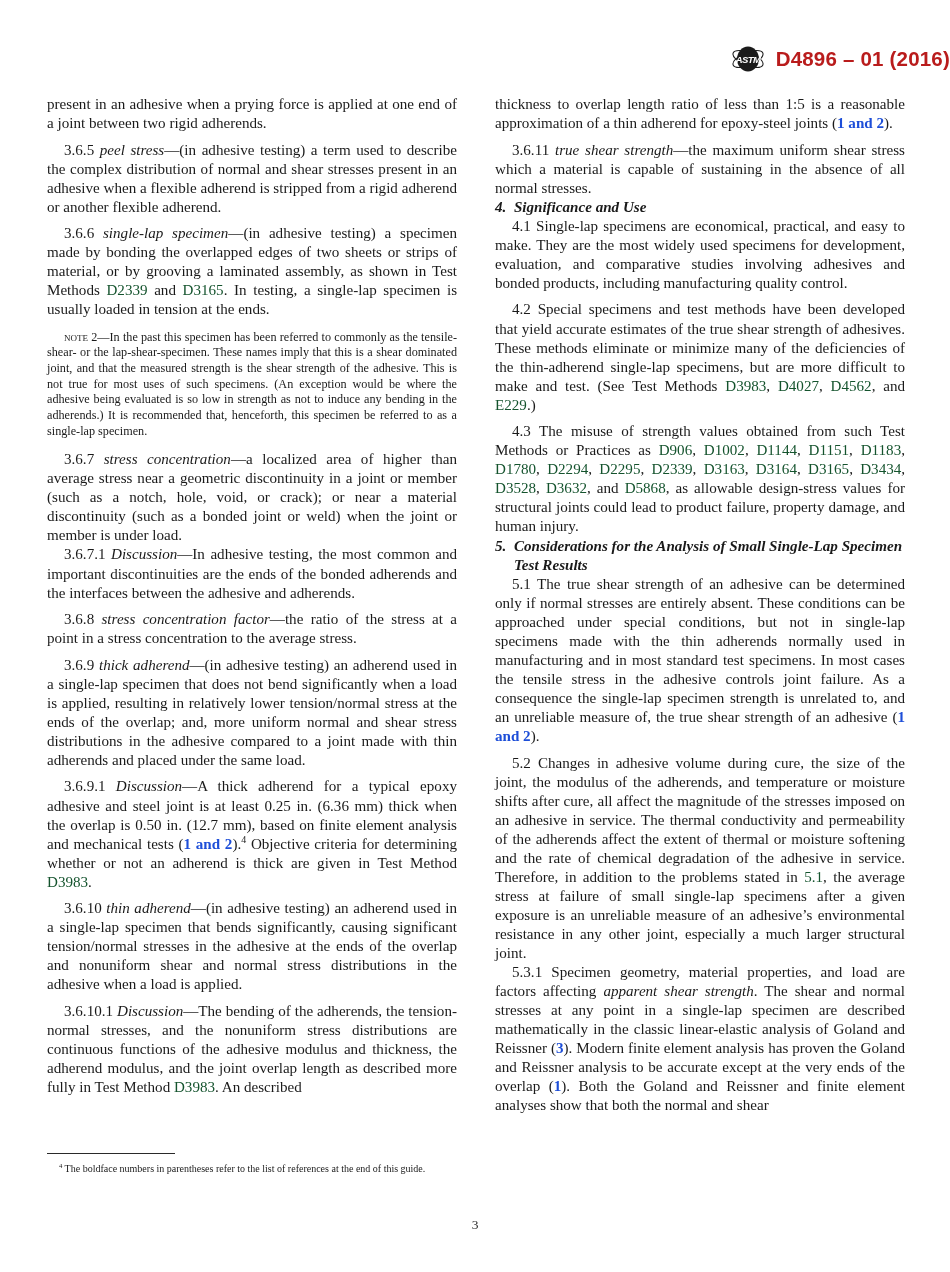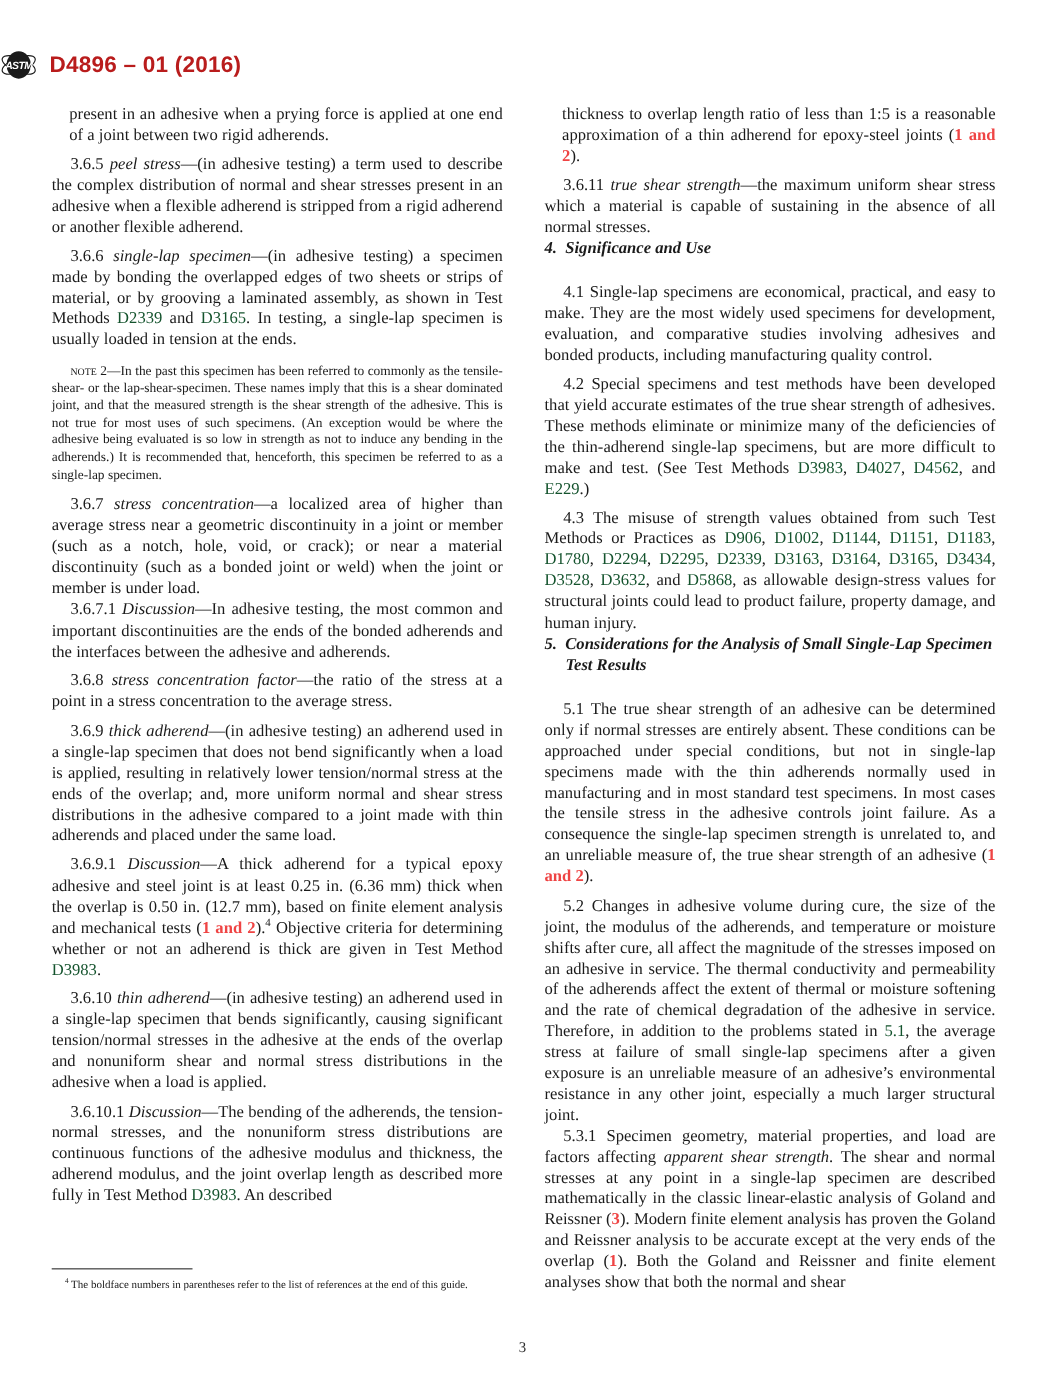--- a/index.html
+++ b/index.html
@@ -23,21 +23,21 @@
   }
 
   
   .doc-header {
     position: absolute;
     top: 44px;
     left: 0;
     width: 950px;
     display: flex;
     align-items: center;
-    justify-content: flex-start;
+    justify-content: flex-end;
     gap: 11px;
   }
   .astm-logo {
     width: 34px;
     height: 30px;
     flex: none;
     display: block;
   }
   .designation {
     font-family: "Liberation Sans", "DejaVu Sans", sans-serif;
@@ -63,60 +63,60 @@
   }
 
   p {
     margin: 0;
     font-size: 15.1px;
     line-height: 1.262;
     text-align: justify;
     text-justify: inter-word;
     hyphens: manual;
   }
-  p.cont   { text-indent: 0; margin-left: 16px; }
+  p.cont   { text-indent: 0; }
   p.gap    { margin-top: 7.5px; }
 
   
   .clause { text-indent: 17px; }
 
   
   h2.section-head {
     margin: 0;
     font-size: 15.1px;
     font-weight: bold;
     line-height: 1.262;
     text-align: left;
     text-indent: 0;
   }
   h2.section-head.two-line {
     padding-left: 19px;
     text-indent: -19px;
   }
   .head-gap-before { margin-top: 14px; font-style: italic; }
-  .head-gap-after  { margin-top: 21px; }
+  .head-gap-after  { margin-top: 0; }
 
   
   .note {
     font-size: 12.2px;
     line-height: 1.285;
     text-align: justify;
     text-indent: 17px;
     margin: 0;
   }
   .note .note-label {
     font-variant: small-caps;
     text-transform: lowercase;
     margin-top: 44px;
   }
   .note-block { margin-top: 10px; margin-bottom: 11px; }
 
   i, .ital { font-style: italic; }
   .red { color: #14532d; }
-  .red-b { color: #ef4444; font-weight: bold; }
+  .red-b { color: #1d4ed8; font-weight: bold; }
   sup {
     font-size: 0.66em;
     vertical-align: super;
     line-height: 0;
   }
 
   
   .footnote-wrap {
     position: absolute;
     left: 0;

